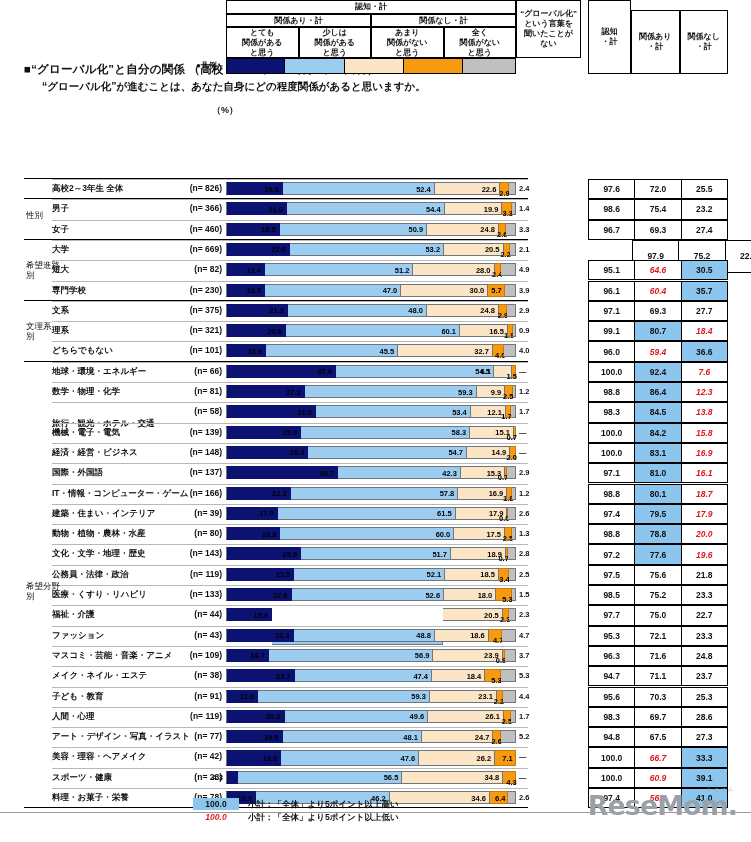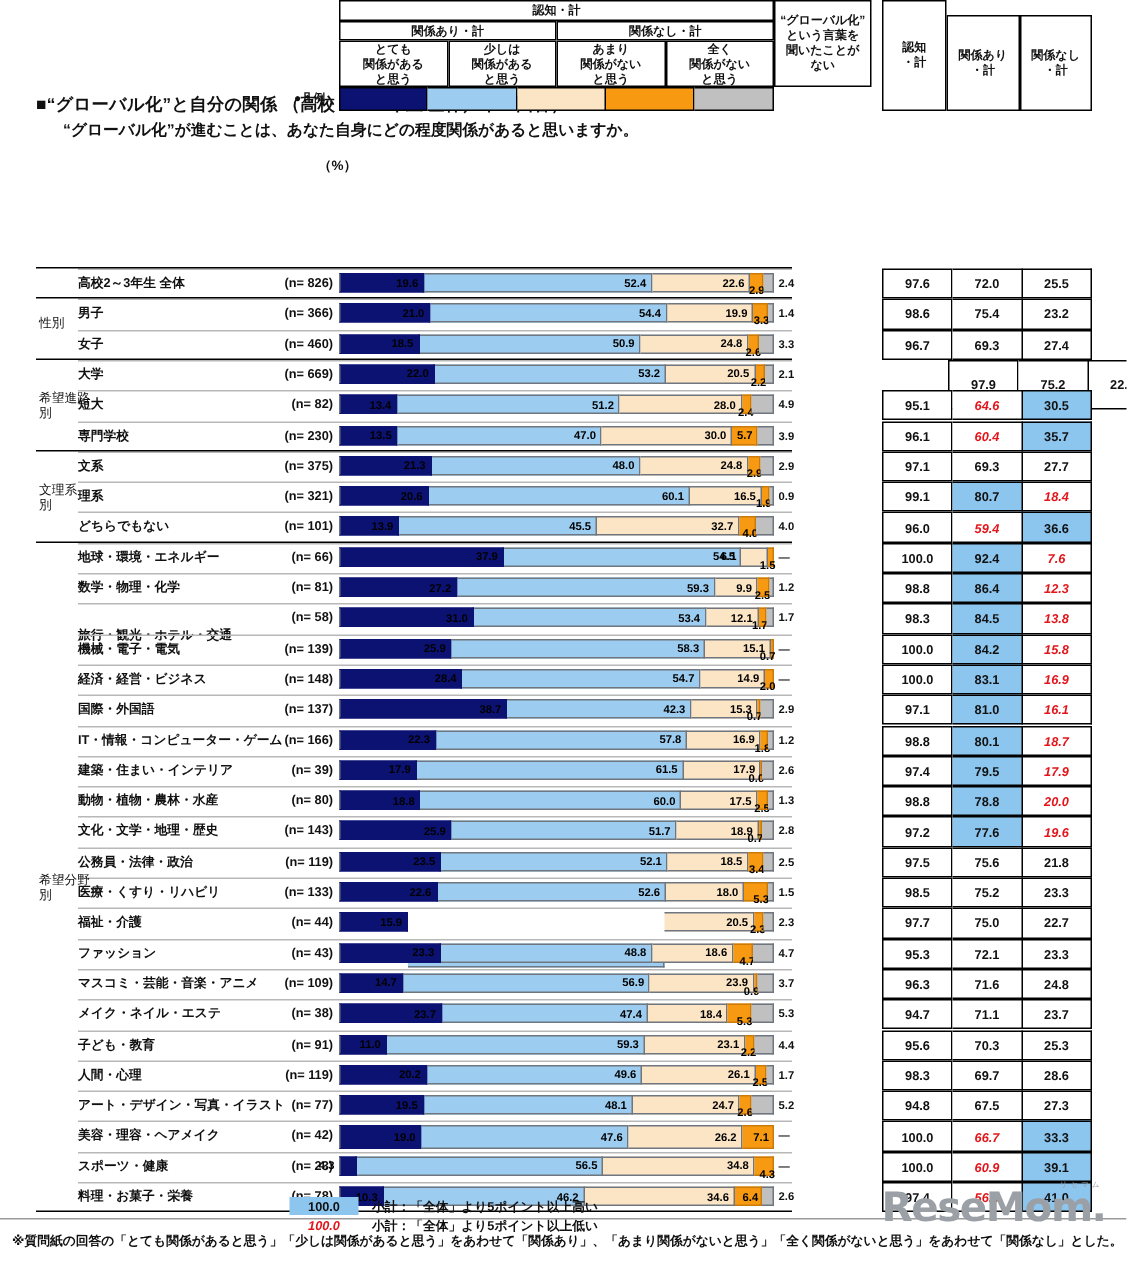--- a/index.html
+++ b/index.html
@@ -913,17 +913,16 @@
       <div class="sep" style="top: 807.3px;"></div>
     </div>
 
   <div class="fl-sw" style="left:193px;top:798px;"></div>
   <div class="fl-num" style="left:193px;top:799px;">100.0</div>
   <div class="fl" style="left:248px;top:799px;">小計：「全体」より5ポイント以上高い</div>
   <div class="fl-num red" style="left:193px;top:812px;">100.0</div>
   <div class="fl" style="left:248px;top:812px;">小計：「全体」より5ポイント以上低い</div>
 
   <div class="botline"></div>
-  <div class="footnote">※質問紙の回答の「とても関係があると思う」「少しは関係があると思う」をあわせて「関係あり」、「あまり関係がないと思う」「全く関係がないと思う」をあわせて「関係なし」とした。</div>
 
   <div class="wm">ReseMom.</div>
   <div class="wm-sub">リセマム</div>
 </div>
 
 </body></html>

